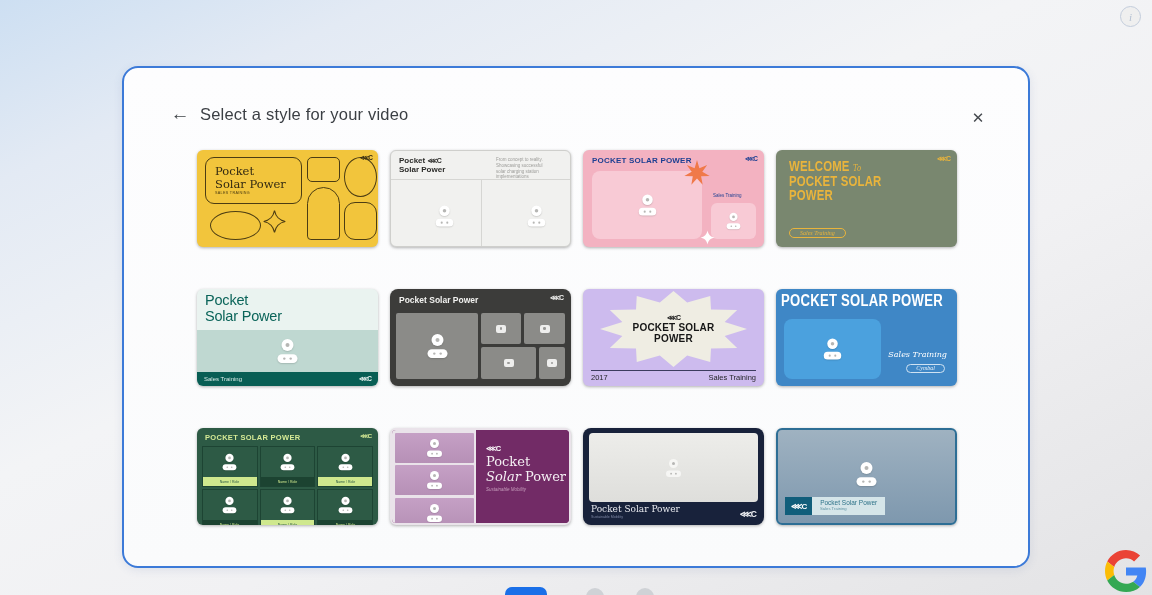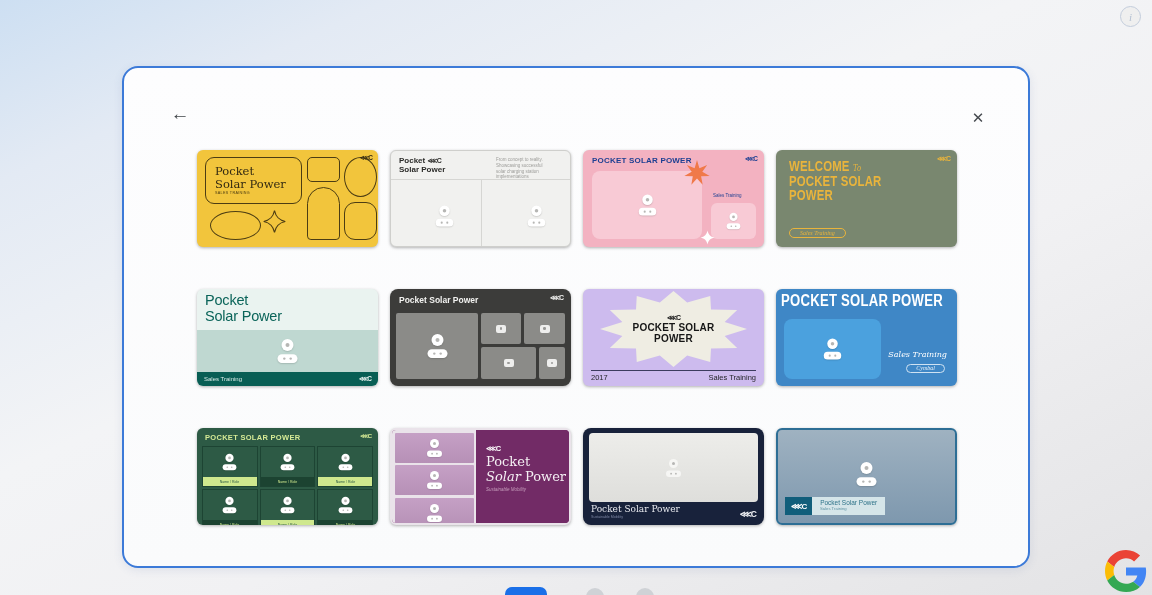--- a/index.html
+++ b/index.html
@@ -170,20 +170,21 @@
 <body>
 
 <button class="info-btn">
     <span>i</span>
   </button>
 
 <div class="dialog">
   <div class="back-btn">
       <span>←</span>
     </div>
+  <div class="dlg-title">Select a style for your video</div>
   <div class="close-btn">
       <span>✕</span>
     </div>
 
   <div class="grid">
 
     <div class="card c1">
       <div class="shape titlebox">
         <div class="t1"><span>Pocket</span><br><span>Solar Power</span></div>
         <div class="t2">SALES TRAINING</div>

